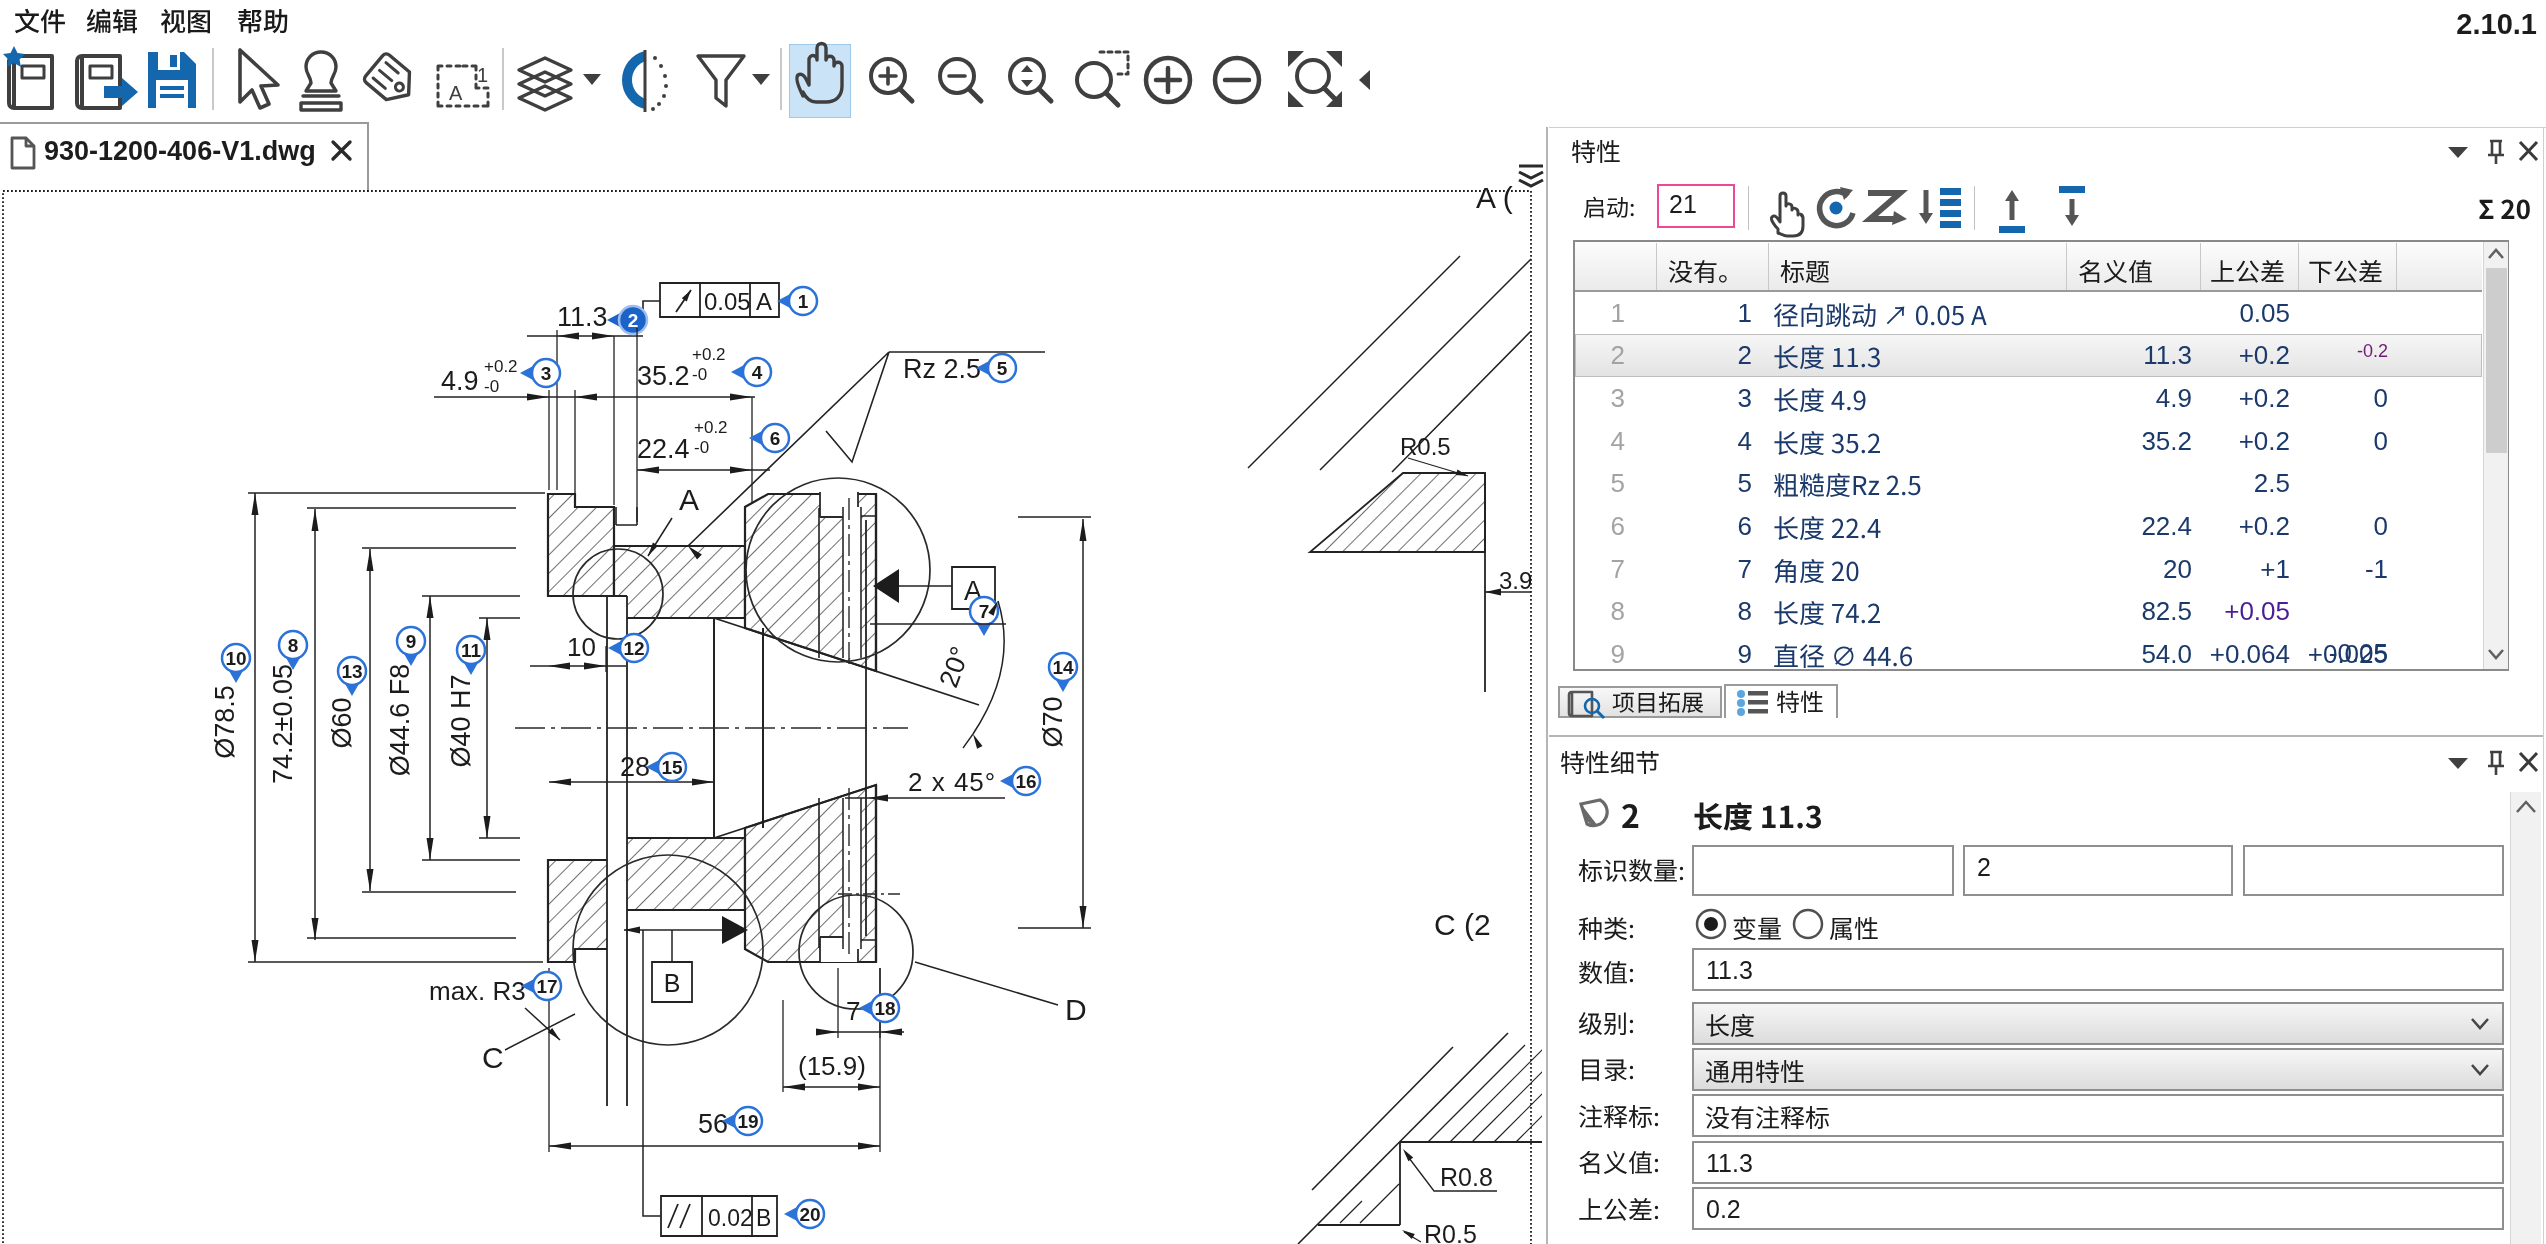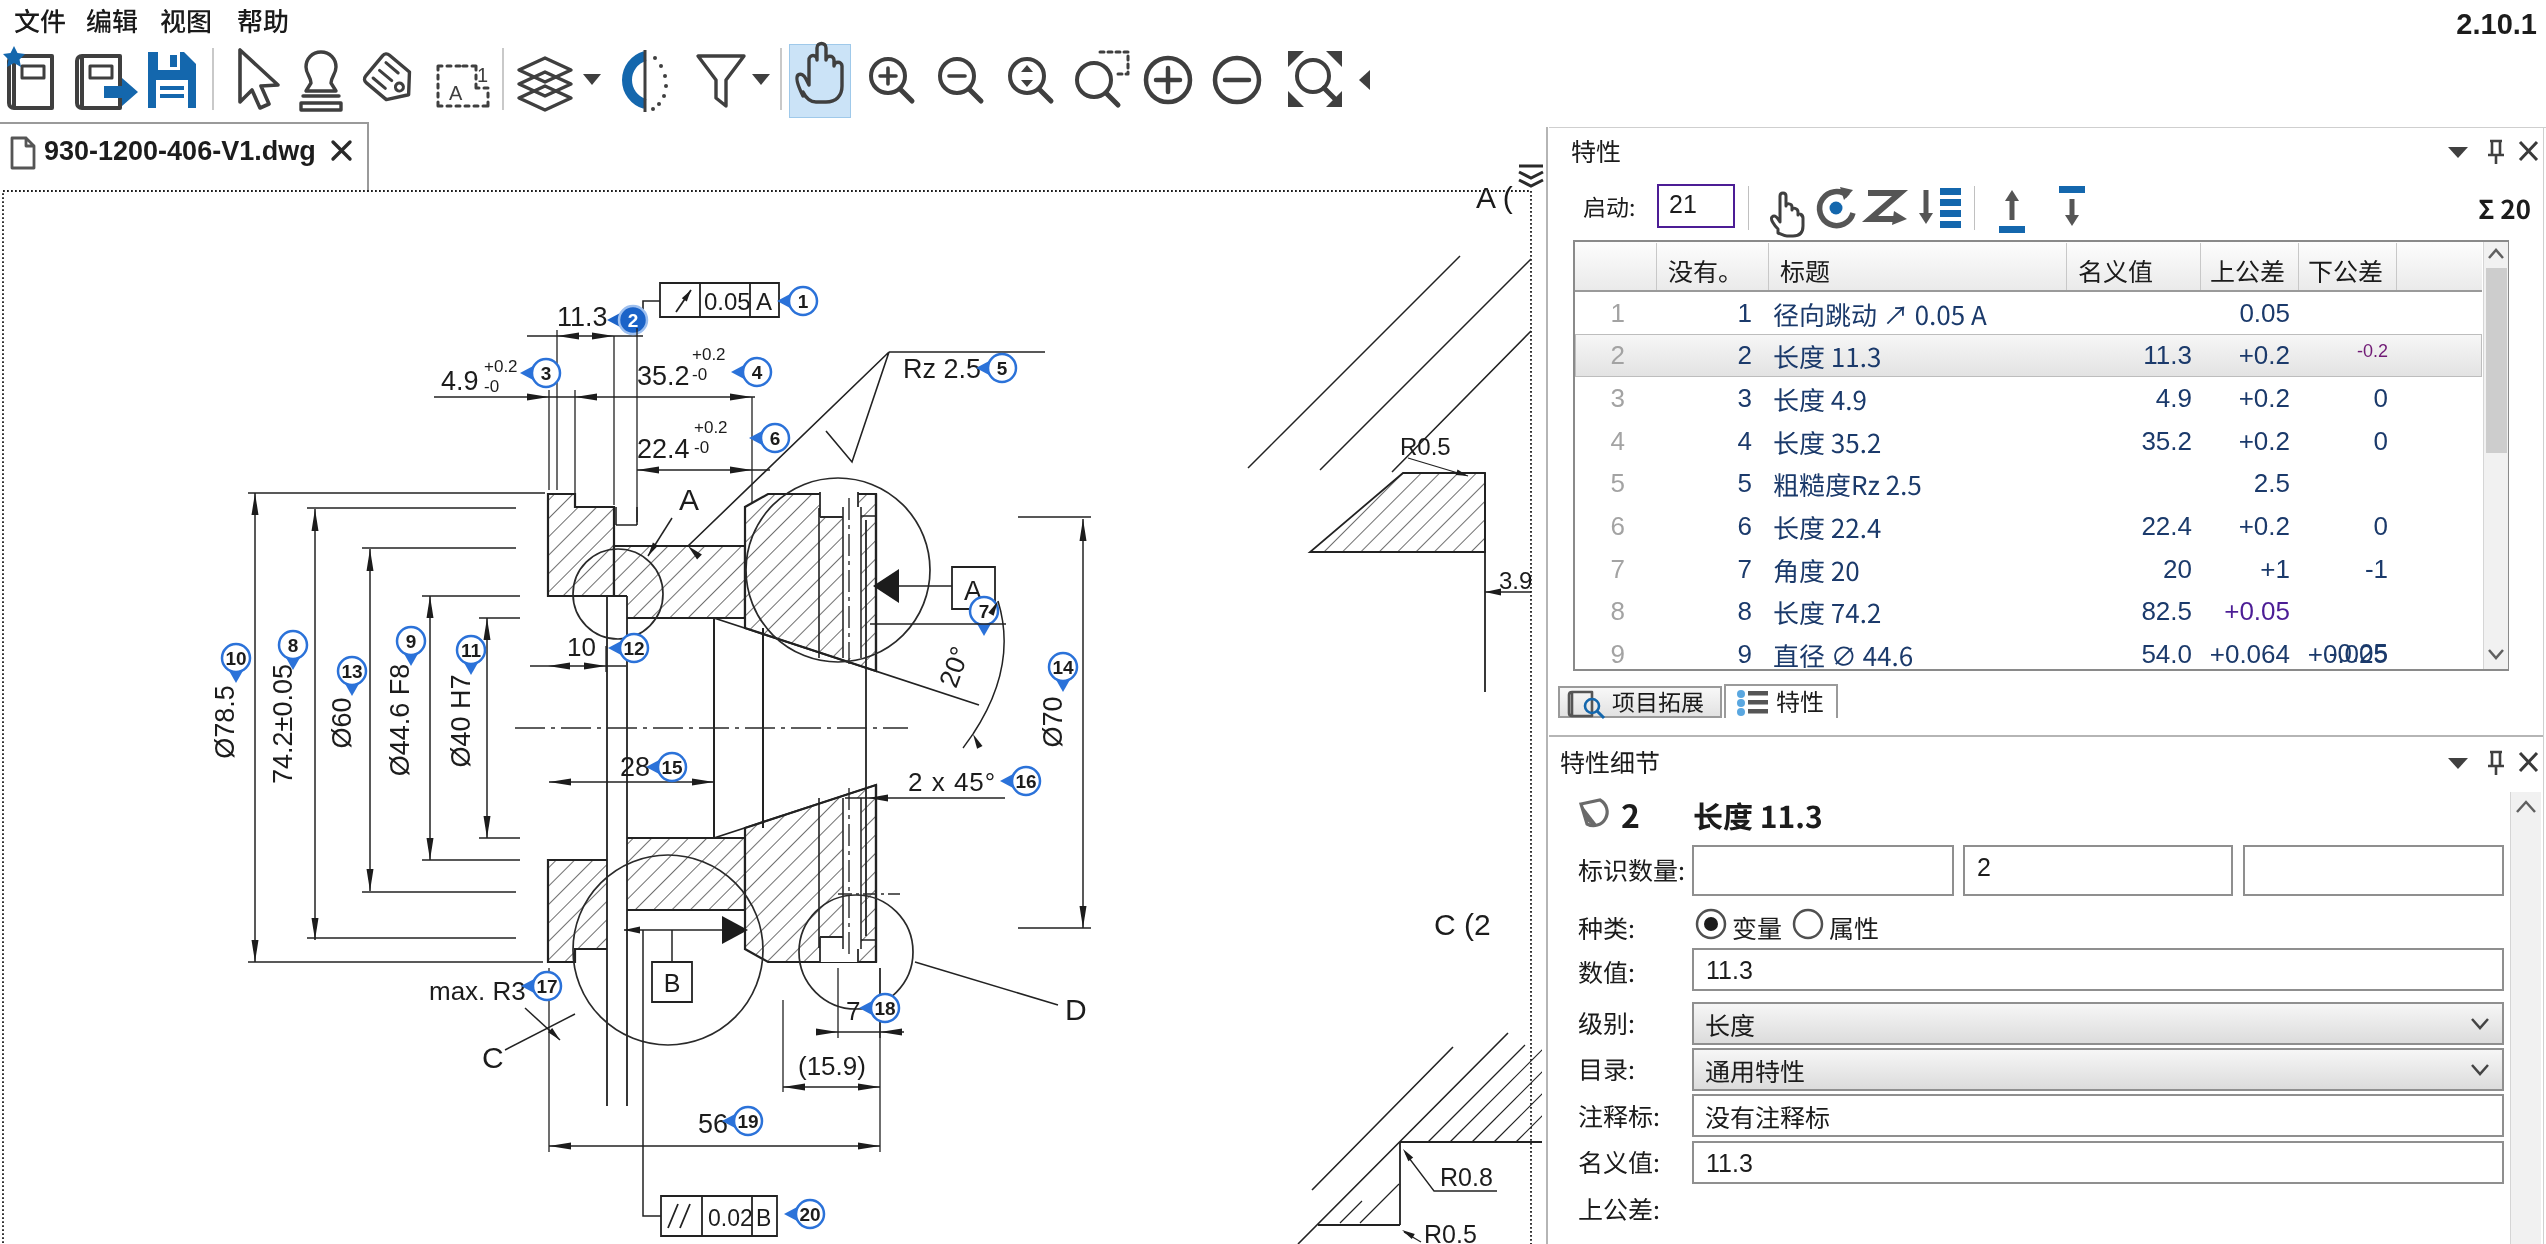--- a/index.html
+++ b/index.html
@@ -1,20 +1,20 @@
 <!DOCTYPE html>
 <html><head><meta charset="utf-8"><style>html,body{margin:0;padding:0;background:#fff;font-family:"Liberation Sans",sans-serif;}*{box-sizing:content-box;}#page{position:relative;width:2546px;height:1244px;overflow:hidden;background:#fff;}</style></head><body>
 <div id="page">
     <div style="position:absolute;right:9px;top:10px;font-size:29px;color:#1c1c1c;font-weight:700;white-space:pre;line-height:1;">2.10.1</div>
     <div style="position:absolute;left:0px;top:122px;width:367px;height:68px;border-top:2px solid #9a9a9a;border-right:2px solid #9a9a9a;background:#fff;"></div>
     <div style="position:absolute;left:44px;top:138px;font-size:27px;color:#1c1c1c;font-weight:700;white-space:pre;line-height:1;">930-1200-406-V1.dwg</div>
     <div style="position:absolute;left:1546px;top:127px;width:2px;height:1117px;background:#b5b5b5;"></div>
     <div style="position:absolute;left:1549px;top:127px;width:997px;height:1px;background:#cfcfcf;"></div>
     <div style="position:absolute;left:2543px;top:127px;width:1px;height:1117px;background:#cfcfcf;"></div>
-    <div style="position:absolute;left:1657px;top:184px;width:78px;height:44px;border:2px solid #4c1d95;background:#fff;font-size:25px;color:#1c1c1c;padding:6px 0 0 10px;box-sizing:border-box;line-height:1;">21</div>
+    <div style="position:absolute;left:1657px;top:184px;width:78px;height:44px;border:2px solid #ec4899;background:#fff;font-size:25px;color:#1c1c1c;padding:6px 0 0 10px;box-sizing:border-box;line-height:1;">21</div>
     <div style="position:absolute;left:1748px;top:186px;width:1px;height:44px;background:#c0c0c0;"></div>
     <div style="position:absolute;left:1974px;top:186px;width:1px;height:44px;background:#c0c0c0;"></div>
     <div style="position:absolute;left:1573px;top:240px;width:936px;height:431px;border:2px solid #8a8a8a;background:#fff;box-sizing:border-box;"></div>
     <div style="position:absolute;left:1575px;top:242px;width:907px;height:50px;background:linear-gradient(#fdfdfd,#eaeaea);border-bottom:2px solid #9a9a9a;box-sizing:border-box;"></div>
     <div style="position:absolute;left:1656px;top:243px;width:1px;height:47px;background:#c8c8c8;"></div>
     <div style="position:absolute;left:1768px;top:243px;width:1px;height:47px;background:#c8c8c8;"></div>
     <div style="position:absolute;left:2066px;top:243px;width:1px;height:47px;background:#c8c8c8;"></div>
     <div style="position:absolute;left:2200px;top:243px;width:1px;height:47px;background:#c8c8c8;"></div>
     <div style="position:absolute;left:2298px;top:243px;width:1px;height:47px;background:#c8c8c8;"></div>
     <div style="position:absolute;left:2396px;top:243px;width:1px;height:47px;background:#c8c8c8;"></div>
@@ -67,20 +67,21 @@
     <div style="position:absolute;left:1724px;top:684px;width:114px;height:34px;background:#fff;border:2px solid #9a9a9a;border-bottom:none;box-sizing:border-box;"></div>
     <div style="position:absolute;left:1549px;top:735px;width:994px;height:2px;background:#b5b5b5;"></div>
     <div style="position:absolute;left:1692px;top:845px;width:262px;height:51px;border:2px solid #8f8f8f;background:#fff;box-sizing:border-box;font-size:25px;color:#1c1c1c;line-height:1;padding:8px 0 0 12px;white-space:pre;"></div>
     <div style="position:absolute;left:1963px;top:845px;width:270px;height:51px;border:2px solid #8f8f8f;background:#fff;box-sizing:border-box;font-size:25px;color:#1c1c1c;line-height:1;padding:8px 0 0 12px;white-space:pre;">2</div>
     <div style="position:absolute;left:2243px;top:845px;width:261px;height:51px;border:2px solid #8f8f8f;background:#fff;box-sizing:border-box;font-size:25px;color:#1c1c1c;line-height:1;padding:8px 0 0 12px;white-space:pre;"></div>
     <div style="position:absolute;left:1692px;top:948px;width:812px;height:43px;border:2px solid #8f8f8f;background:#fff;box-sizing:border-box;font-size:25px;color:#1c1c1c;line-height:1;padding:8px 0 0 12px;white-space:pre;">11.3</div>
     <div style="position:absolute;left:1692px;top:1002px;width:812px;height:43px;border:2px solid #8f8f8f;background:linear-gradient(#f6f6f6,#dcdcdc);box-sizing:border-box;font-size:25px;color:#1c1c1c;line-height:1;padding:8px 0 0 12px;white-space:pre;"></div>
     <div style="position:absolute;left:1692px;top:1048px;width:812px;height:43px;border:2px solid #8f8f8f;background:linear-gradient(#f6f6f6,#dcdcdc);box-sizing:border-box;font-size:25px;color:#1c1c1c;line-height:1;padding:8px 0 0 12px;white-space:pre;"></div>
     <div style="position:absolute;left:1692px;top:1094px;width:812px;height:43px;border:2px solid #8f8f8f;background:#fff;box-sizing:border-box;font-size:25px;color:#1c1c1c;line-height:1;padding:8px 0 0 12px;white-space:pre;"></div>
     <div style="position:absolute;left:1692px;top:1141px;width:812px;height:43px;border:2px solid #8f8f8f;background:#fff;box-sizing:border-box;font-size:25px;color:#1c1c1c;line-height:1;padding:8px 0 0 12px;white-space:pre;">11.3</div>
+    <div style="position:absolute;left:1692px;top:1187px;width:812px;height:43px;border:2px solid #8f8f8f;background:#fff;box-sizing:border-box;font-size:25px;color:#1c1c1c;line-height:1;padding:8px 0 0 12px;white-space:pre;">0.2</div>
     <div style="position:absolute;left:2510px;top:792px;width:1px;height:452px;background:#d5d5d5;"></div>
     <div style="position:absolute;left:2511px;top:792px;width:30px;height:452px;background:#f1f1f1;"></div>
     <div style="position:absolute;left:212px;top:48px;width:2px;height:62px;background:#c9c9c9;"></div>
     <div style="position:absolute;left:502px;top:48px;width:2px;height:62px;background:#c9c9c9;"></div>
     <div style="position:absolute;left:780px;top:48px;width:2px;height:62px;background:#c9c9c9;"></div>
     <div style="position:absolute;left:789px;top:44px;width:60px;height:72px;background:#cbe3f7;border:1px solid #9fc9ea;"></div>
     <svg width="2546" height="1244" viewBox="0 0 2546 1244" style="position:absolute;left:0;top:0;pointer-events:none;">
       <defs>
         <clipPath id="cnv">
           <rect x="0" y="178" width="1542" height="1066"></rect>

